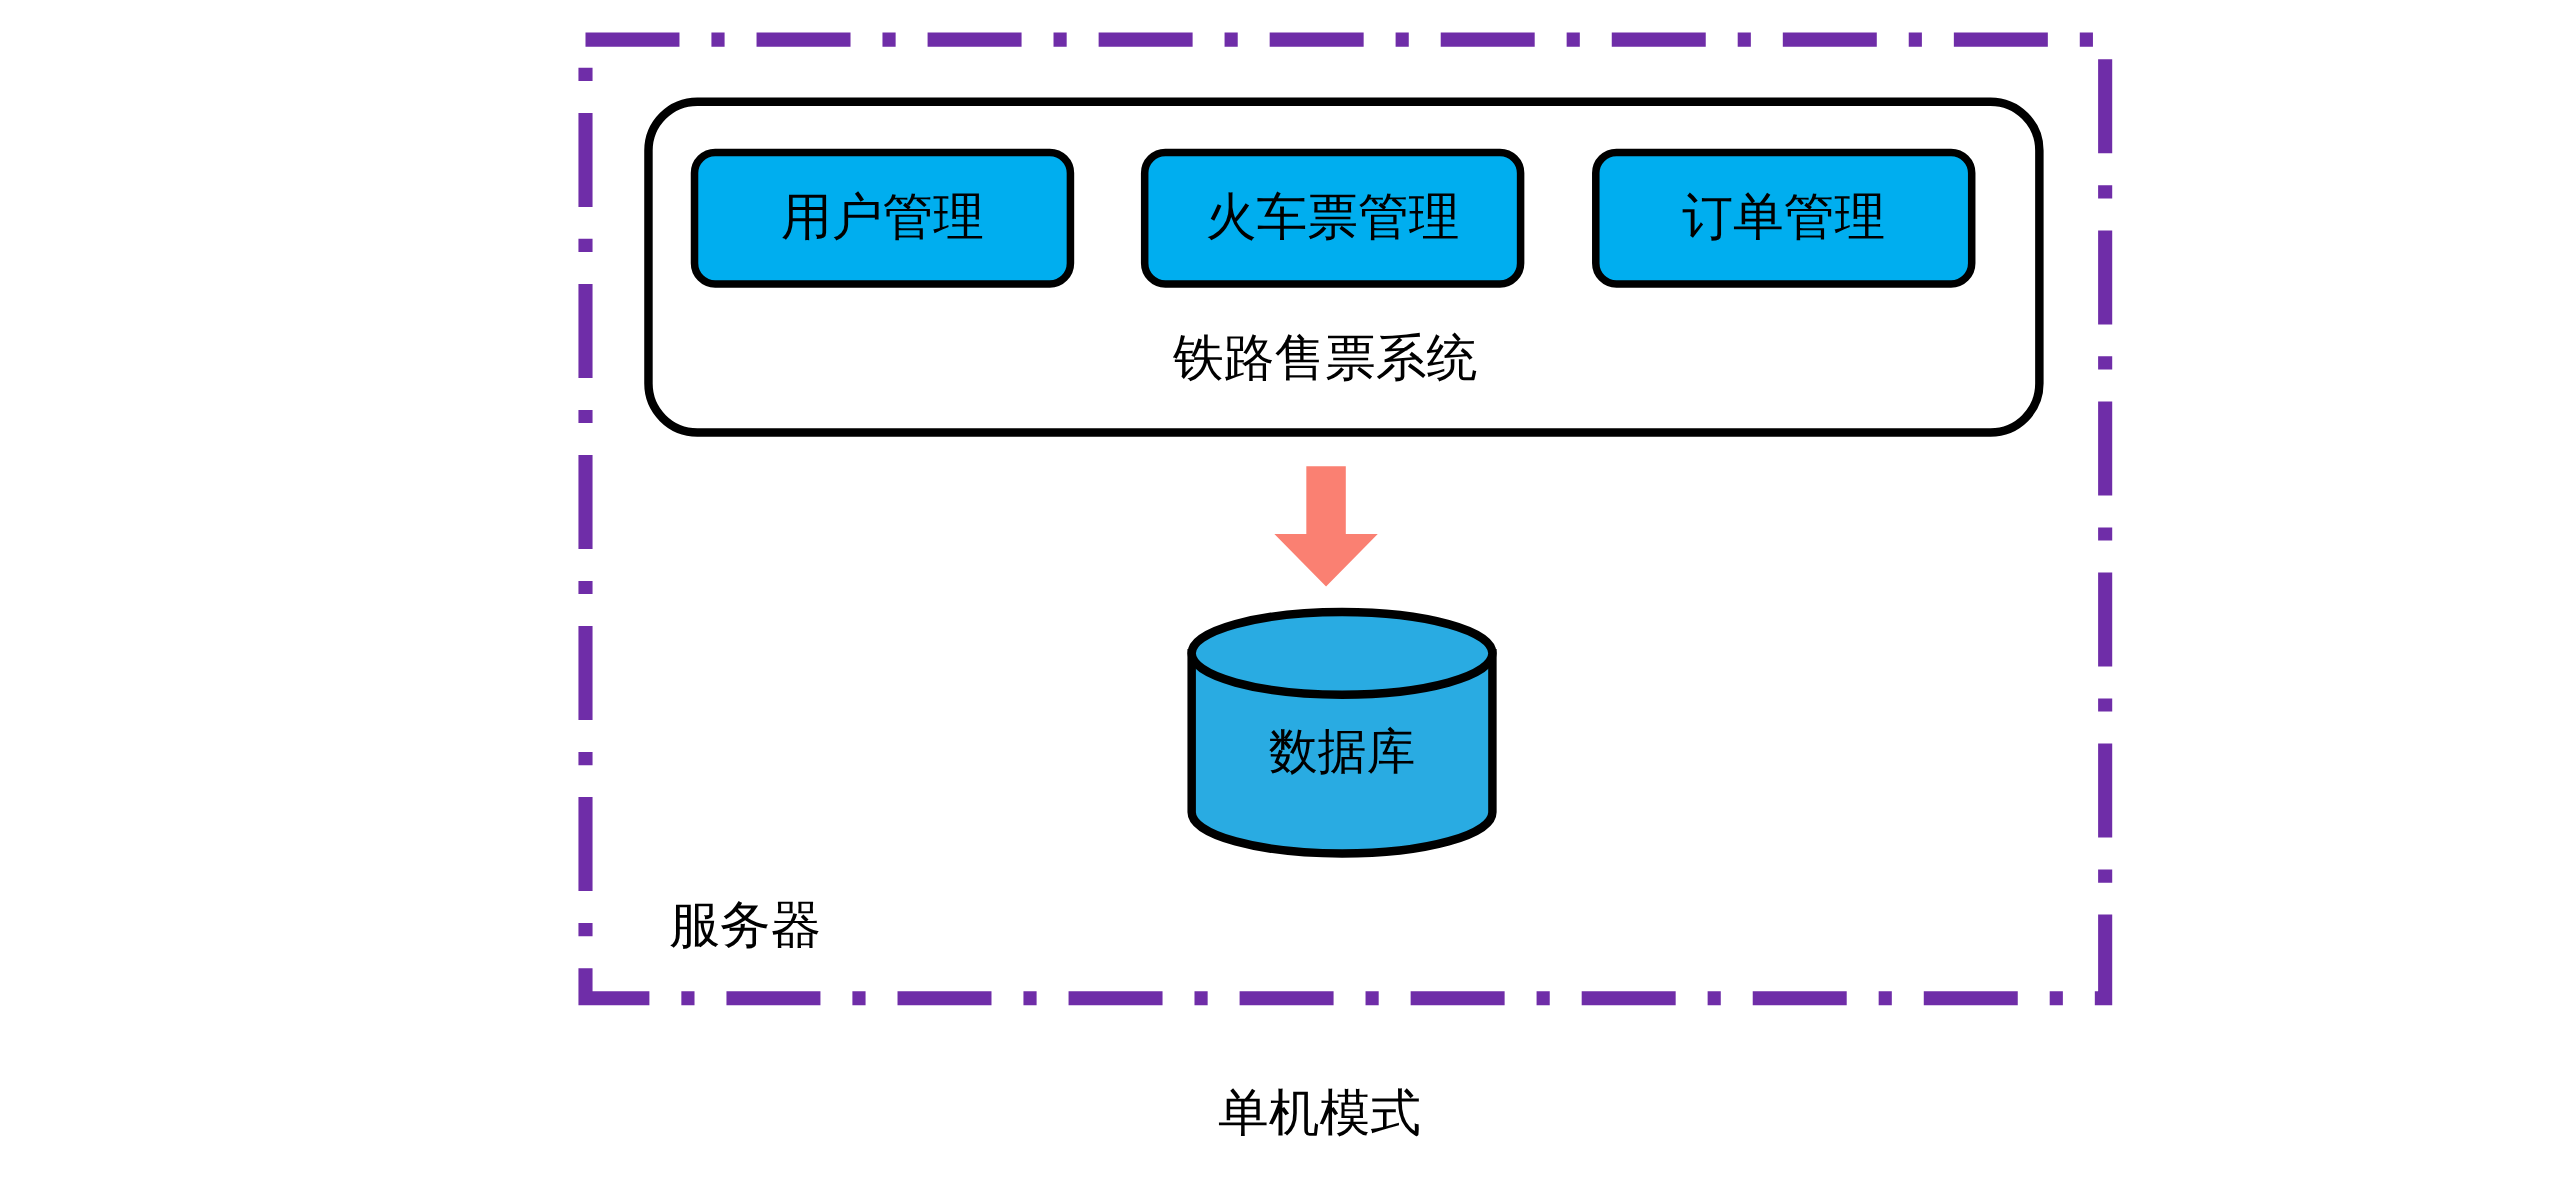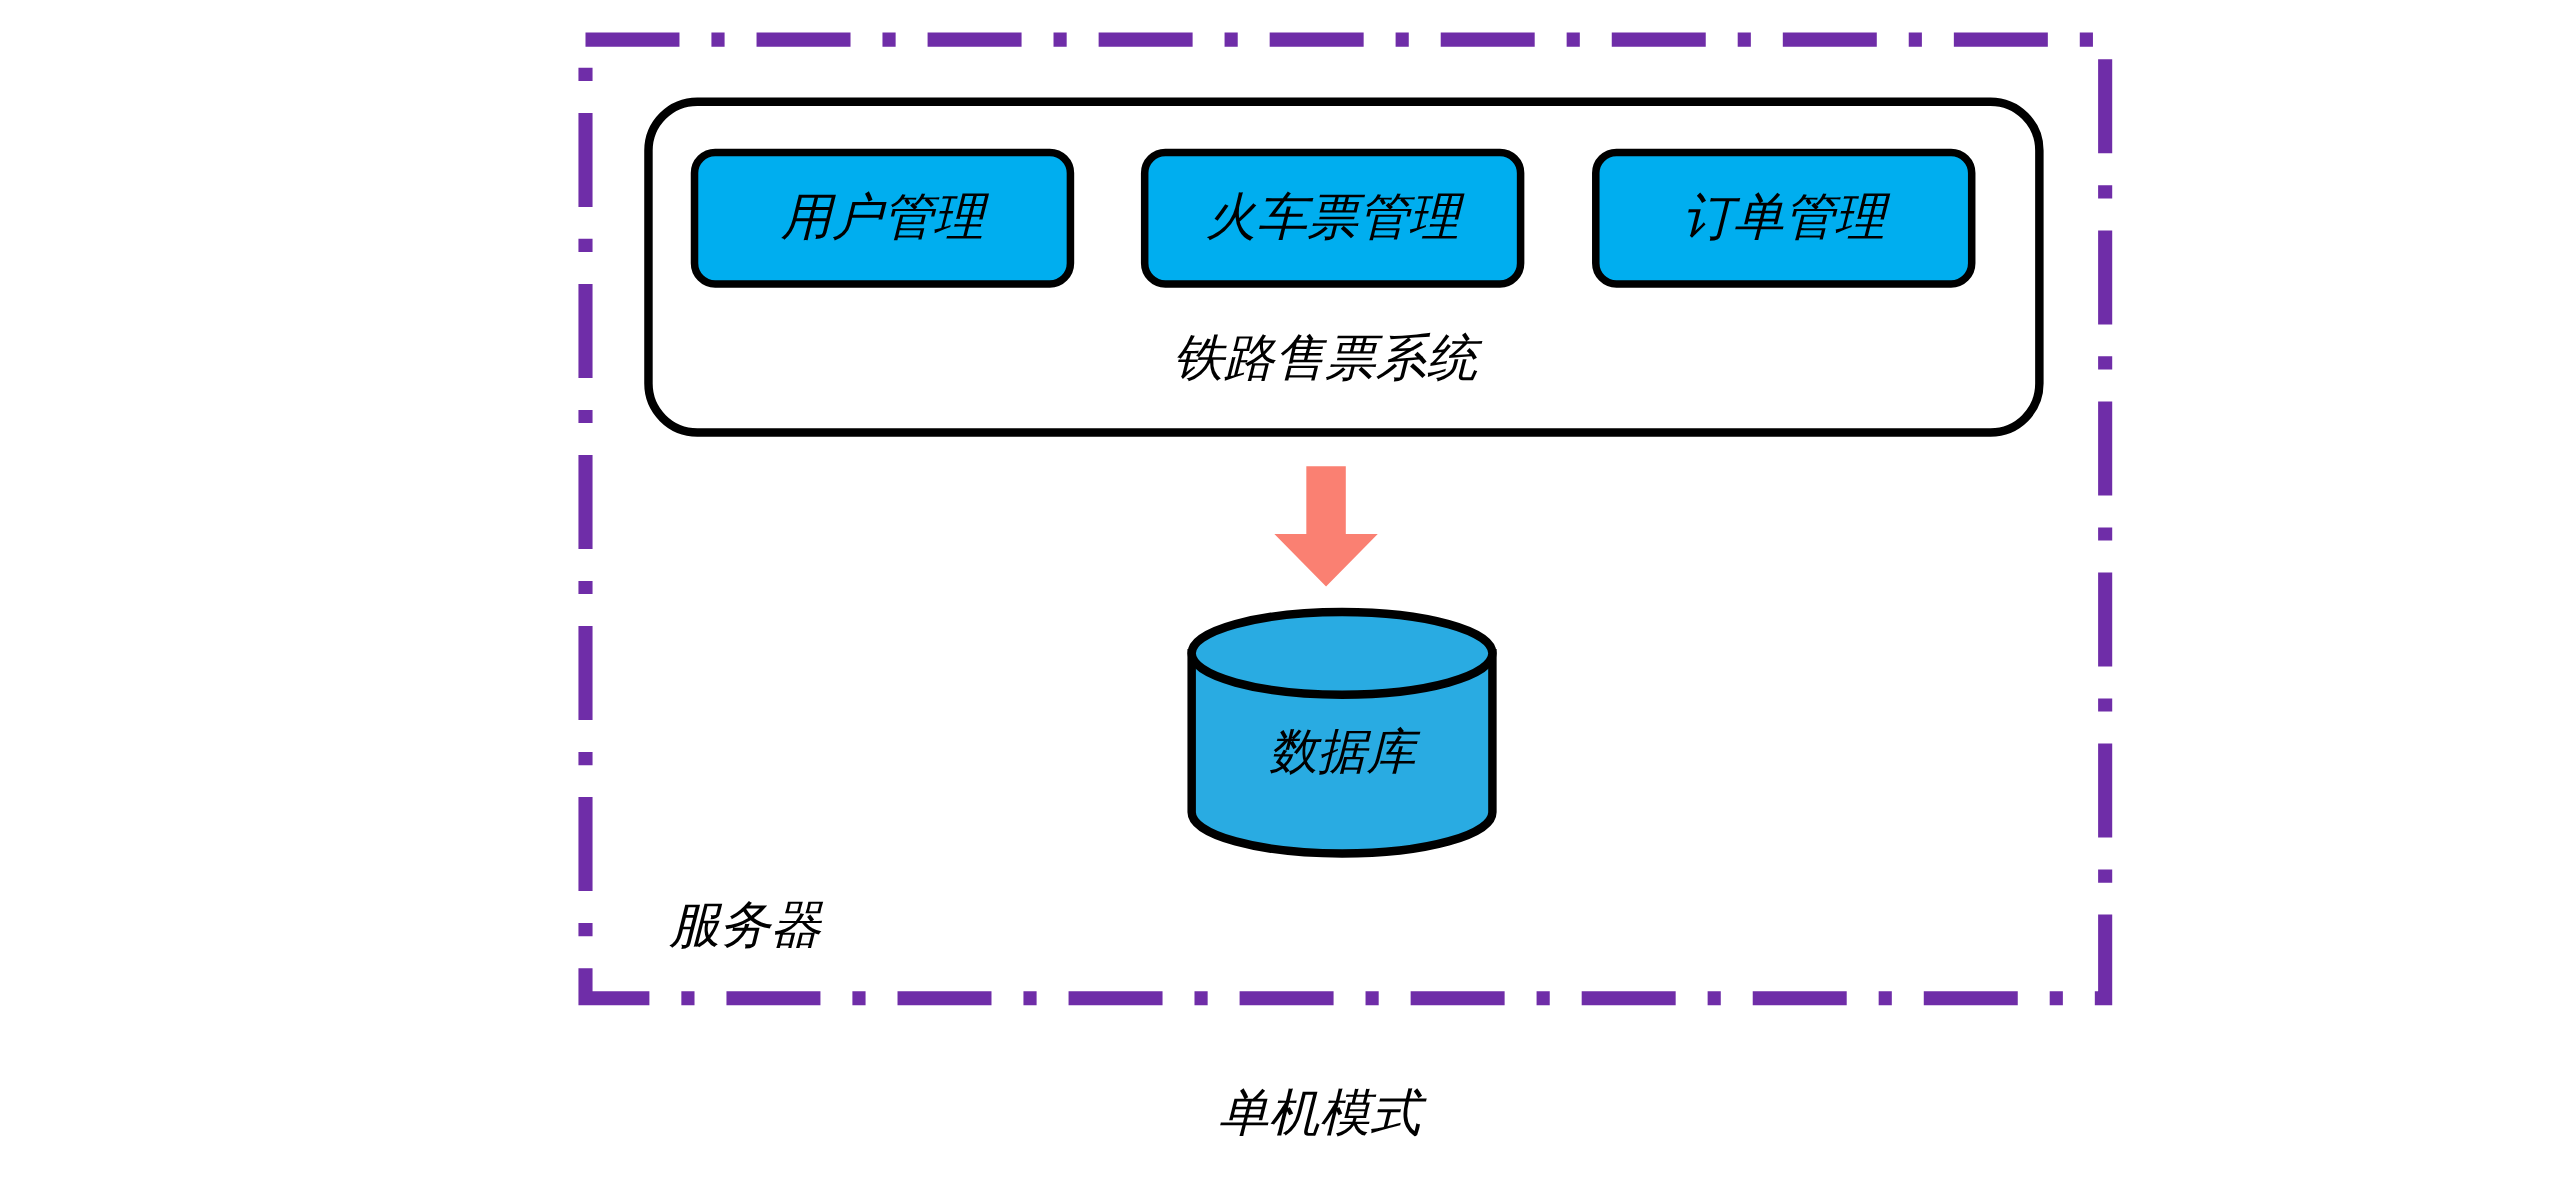--- a/index.html
+++ b/index.html
@@ -9,21 +9,20 @@
   }
   body {
     font-family: "Liberation Serif", "DejaVu Serif", serif;
   }
   #canvas {
     position: relative;
     width: 2512px;
     height: 1192px;
     background: #ffffff;
     overflow: hidden;
-    font-style: italic;
   }
   #diagram-svg {
     position: absolute;
     left: 0;
     top: 0;
     width: 2576px;
     height: 1192px;
   }
   .cn-text {
     font-family: "Liberation Serif", "DejaVu Serif", serif;

